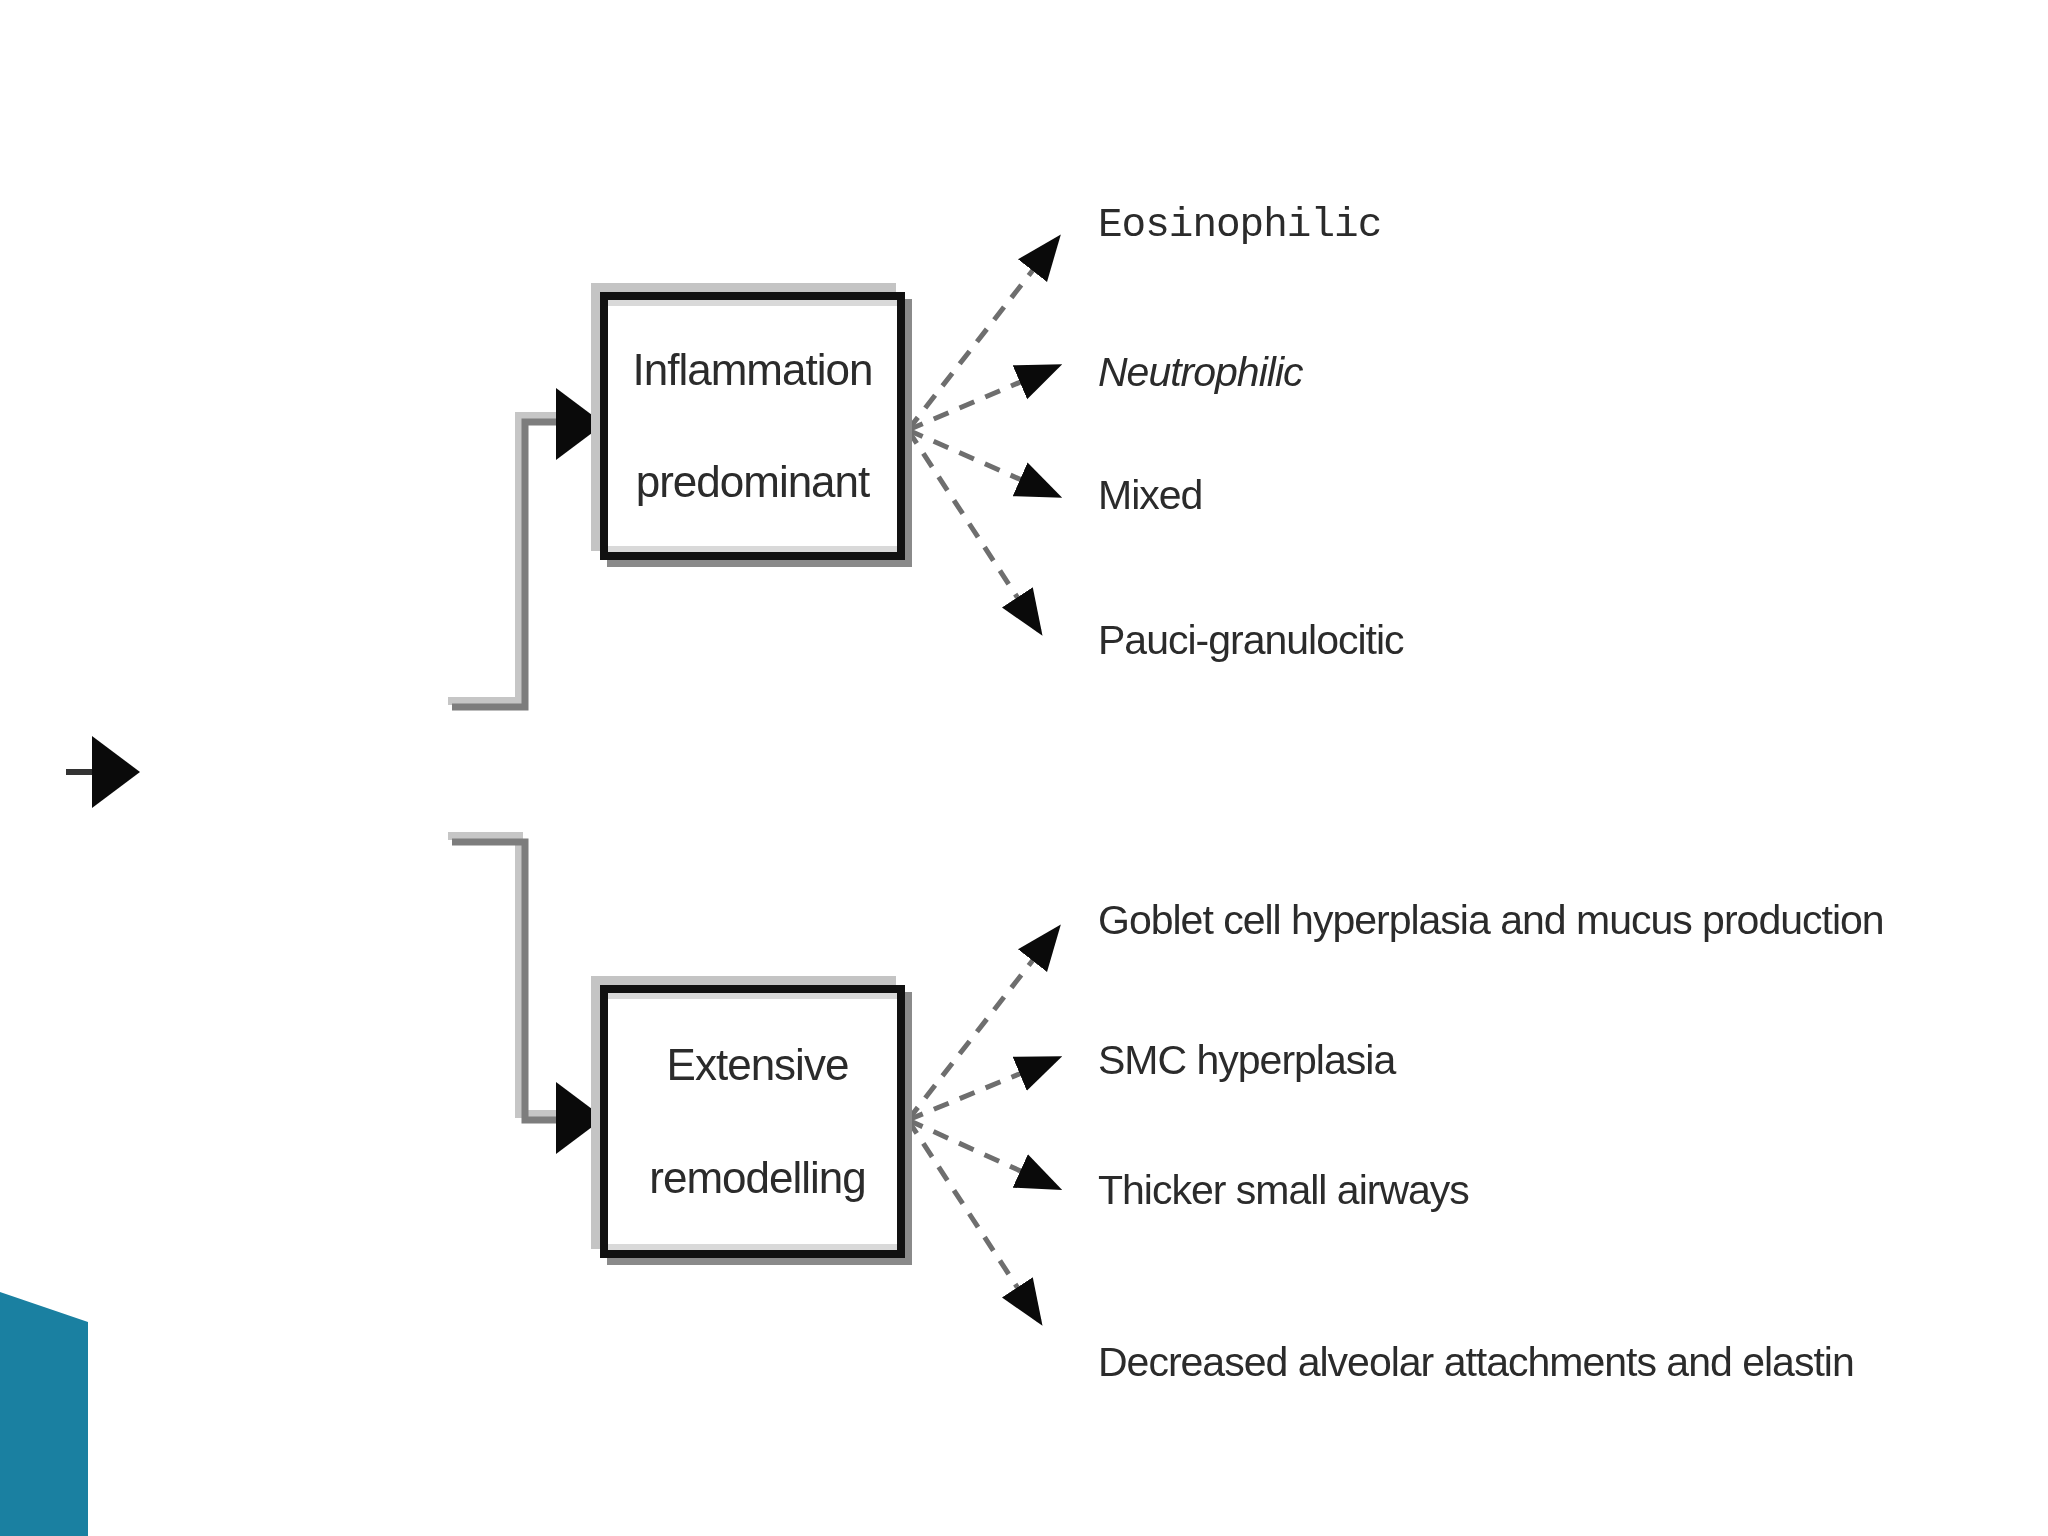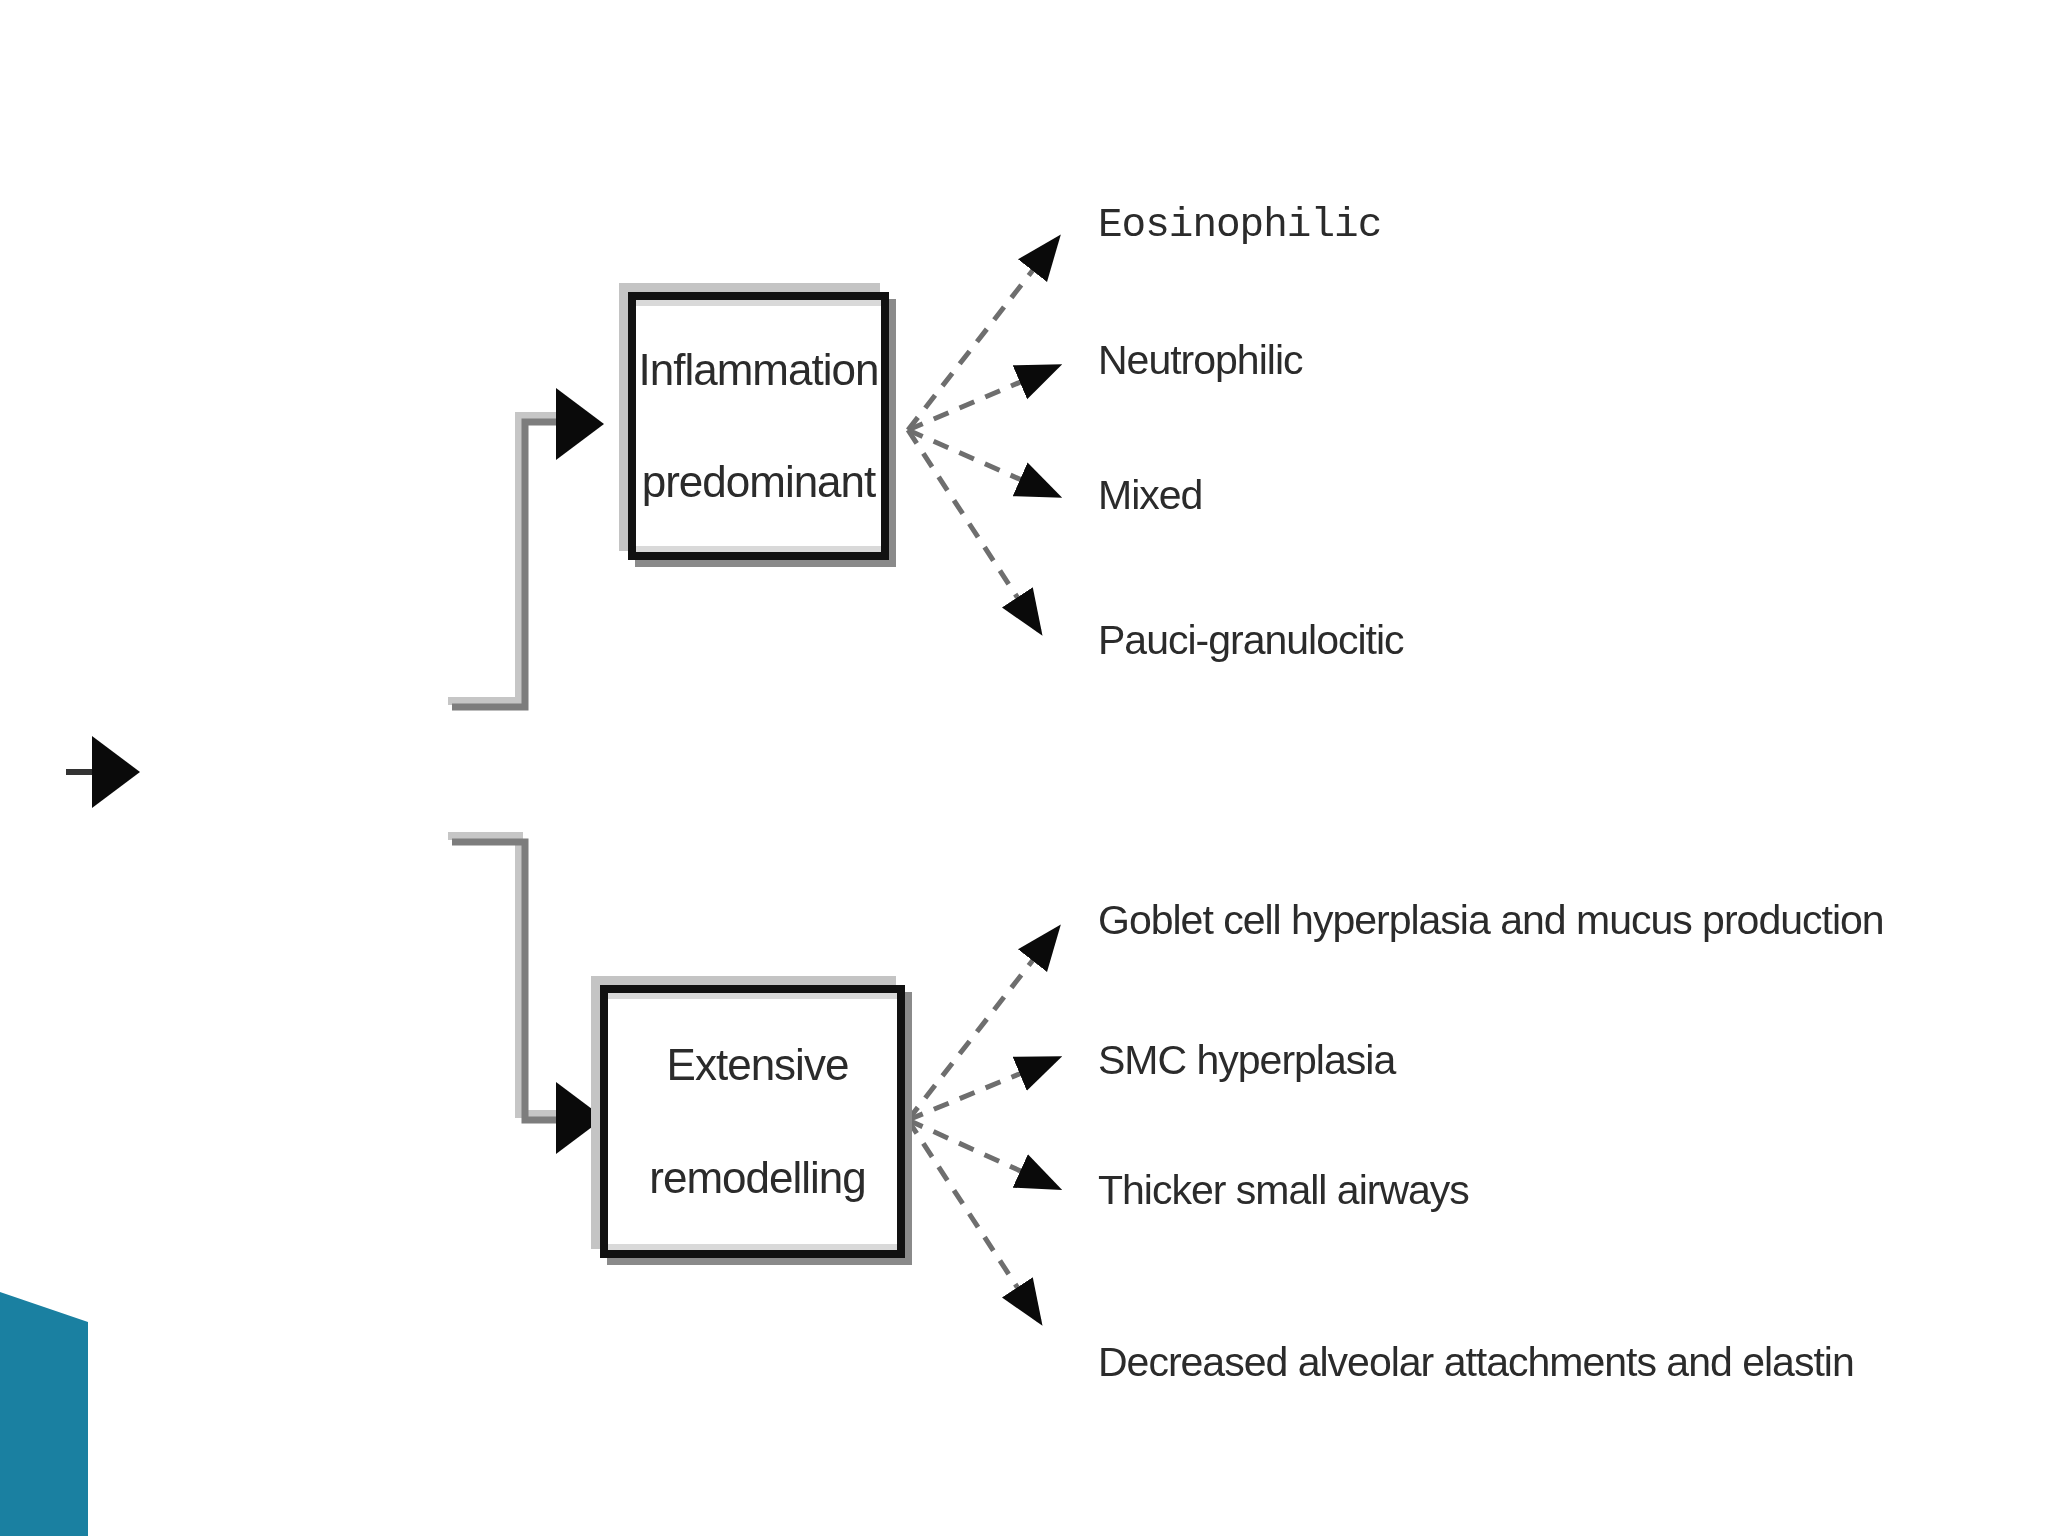--- a/index.html
+++ b/index.html
@@ -40,22 +40,22 @@
     font-size: 44px;
     letter-spacing: -1px;
     z-index: 2;
     box-sizing: border-box;
   }
   .node-root {
     left: 133px; top: 643px;
     width: 315px; height: 267px;
   }
   .node-branch-1 {
-    left: 628px; top: 292px;
-    width: 261px; height: 268px;
+    left: 600px; top: 292px;
+    width: 305px; height: 268px;
     line-height: 2.55;
   }
   .node-branch-2 {
     left: 600px; top: 985px;
     width: 305px; height: 273px;
     line-height: 2.55;
     padding-left: 10px;
   }
   .branch-item {
     position: absolute;
@@ -63,21 +63,21 @@
     height: 70px;
     display: flex;
     align-items: center;
     color: #2b2b2b;
     font-size: 41px;
     letter-spacing: -1px;
     white-space: nowrap;
     z-index: 2;
   }
   .item-u1 { top: 190px; font-family: Liberation Mono, monospace; }
-  .item-u2 { top: 325px; }
+  .item-u2 { top: 337px; font-style: italic; }
   .item-u3 { top: 460px; }
   .item-u4 { top: 605px; }
   .item-l1 { top: 885px; }
   .item-l2 { top: 1025px; }
   .item-l3 { top: 1155px; }
   .item-l4 { top: 1327px; }
 </style>
 </head>
 <body>
 

